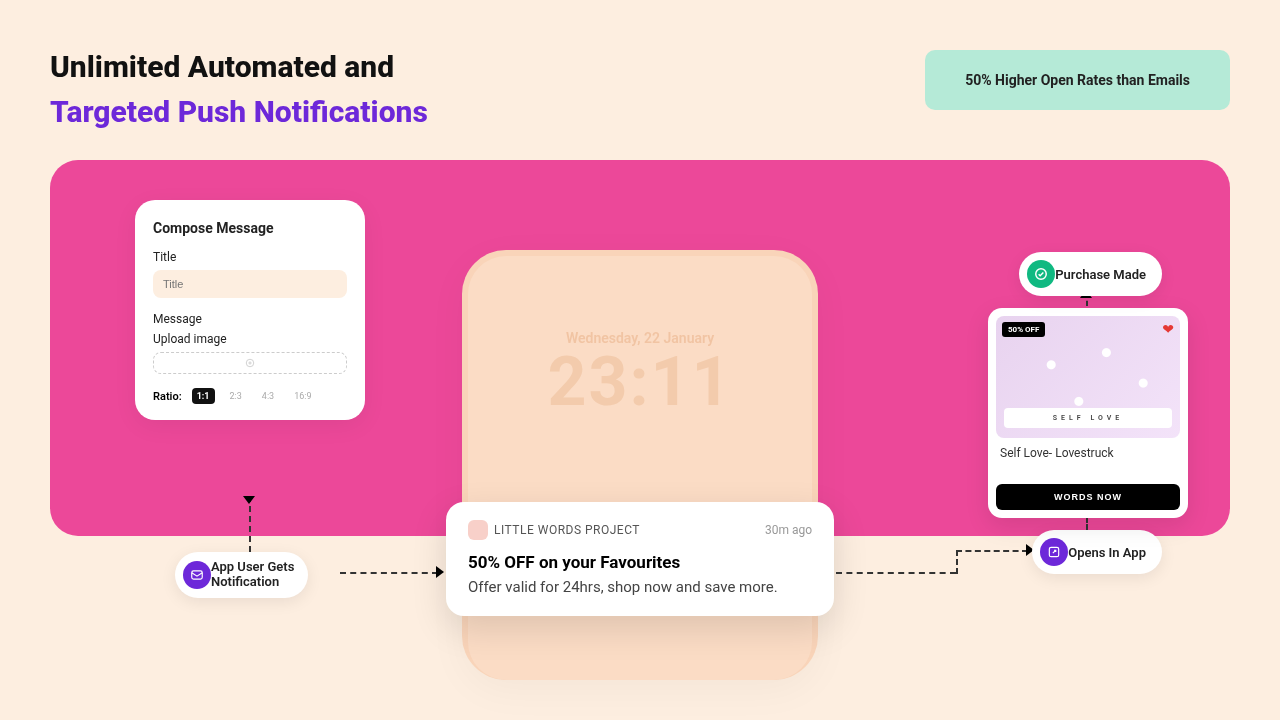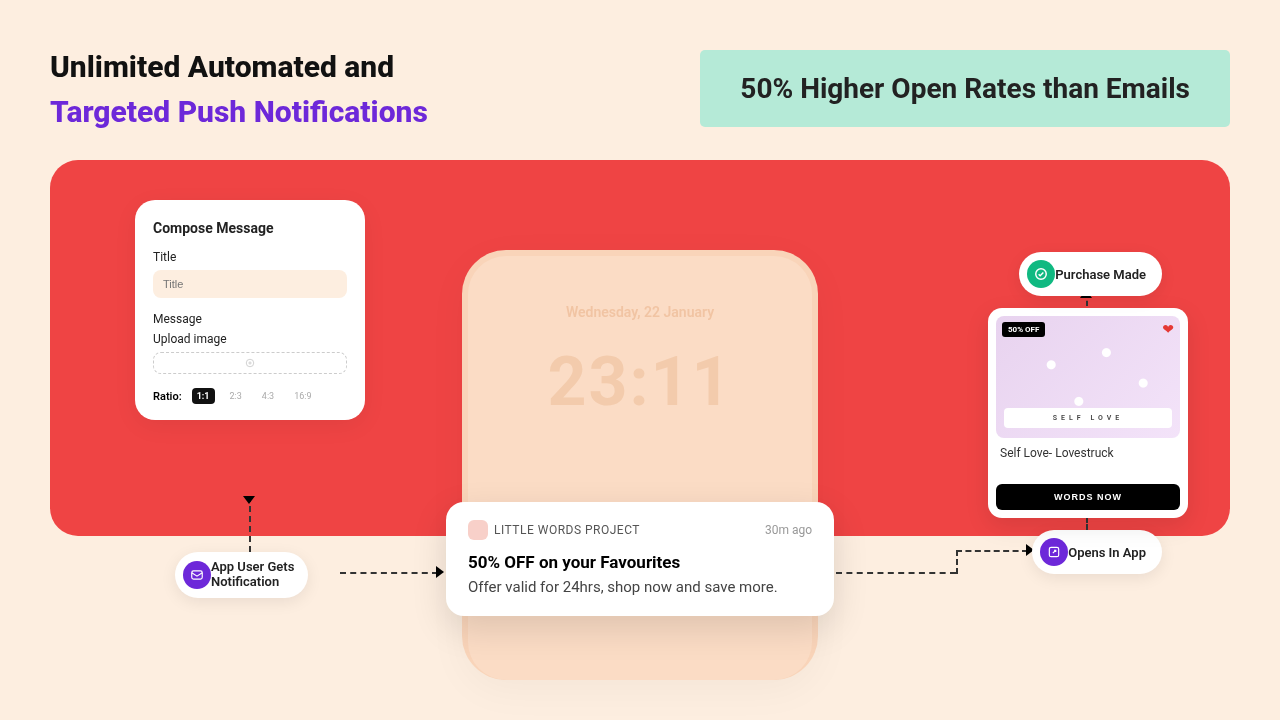--- a/index.html
+++ b/index.html
@@ -7,28 +7,28 @@
     width: 1280px; height: 720px;
     background: #fdeee0;
     font-family: -apple-system, BlinkMacSystemFont, "Segoe UI", Roboto, Arial, sans-serif;
     position: relative; overflow: hidden;
   }
   .header-wrap { position: absolute; left: 50px; top: 44px; }
   .heading-line { font-size: 30px; font-weight: 800; color: #111; line-height: 1.5; }
   .heading-line.purple { color: #6d28d9; }
   .badge-open-rate {
     position: absolute; right: 50px; top: 50px;
-    background: #b5ead7; border-radius: 5px;
+    background: #b5ead7; border-radius: 10px;
     padding: 22px 40px;
-    font-size: 28px; font-weight: 700; color: #222;
+    font-size: 14px; font-weight: 700; color: #222;
   }
   .stage {
     position: absolute; left: 50px; top: 160px;
     width: 1180px; height: 376px;
-    background: #ef4444; border-radius: 28px;
+    background: #ec4899; border-radius: 28px;
   }
 
   
   .compose {
     position: absolute; left: 85px; top: 40px;
     width: 230px; background: #fff; border-radius: 20px;
     padding: 20px 18px 16px 18px;
     box-shadow: 0 6px 24px rgba(0,0,0,.06);
   }
   .compose-title { font-size: 14px; font-weight: 700; color: #222; margin-bottom: 14px; }
@@ -56,21 +56,21 @@
     position: absolute; left: 412px; top: 90px;
     width: 356px; height: 430px; overflow: hidden;
     background: #f9d4b9; border-radius: 44px;
     box-shadow: 0 10px 40px rgba(0,0,0,.04);
   }
   .phone-inner {
     position: absolute; left: 6px; top: 6px; right: 6px; bottom: 0;
     background: #fbdcc5; border-radius: 38px;
   }
   .phone-date {
-    position: absolute; top: 48px; left: 0; right: 0; text-align: center;
+    position: absolute; top: 74px; left: 0; right: 0; text-align: center;
     color: #f1c4a3; font-size: 14px; font-weight: 600;
   }
   .phone-time {
     position: absolute; top: 86px; left: 0; right: 0; text-align: center;
     color: #f3cbac; font-size: 68px; font-weight: 700; letter-spacing: 2px;
   }
 
   
   .notif {
     position: absolute; left: 396px; top: 342px;

